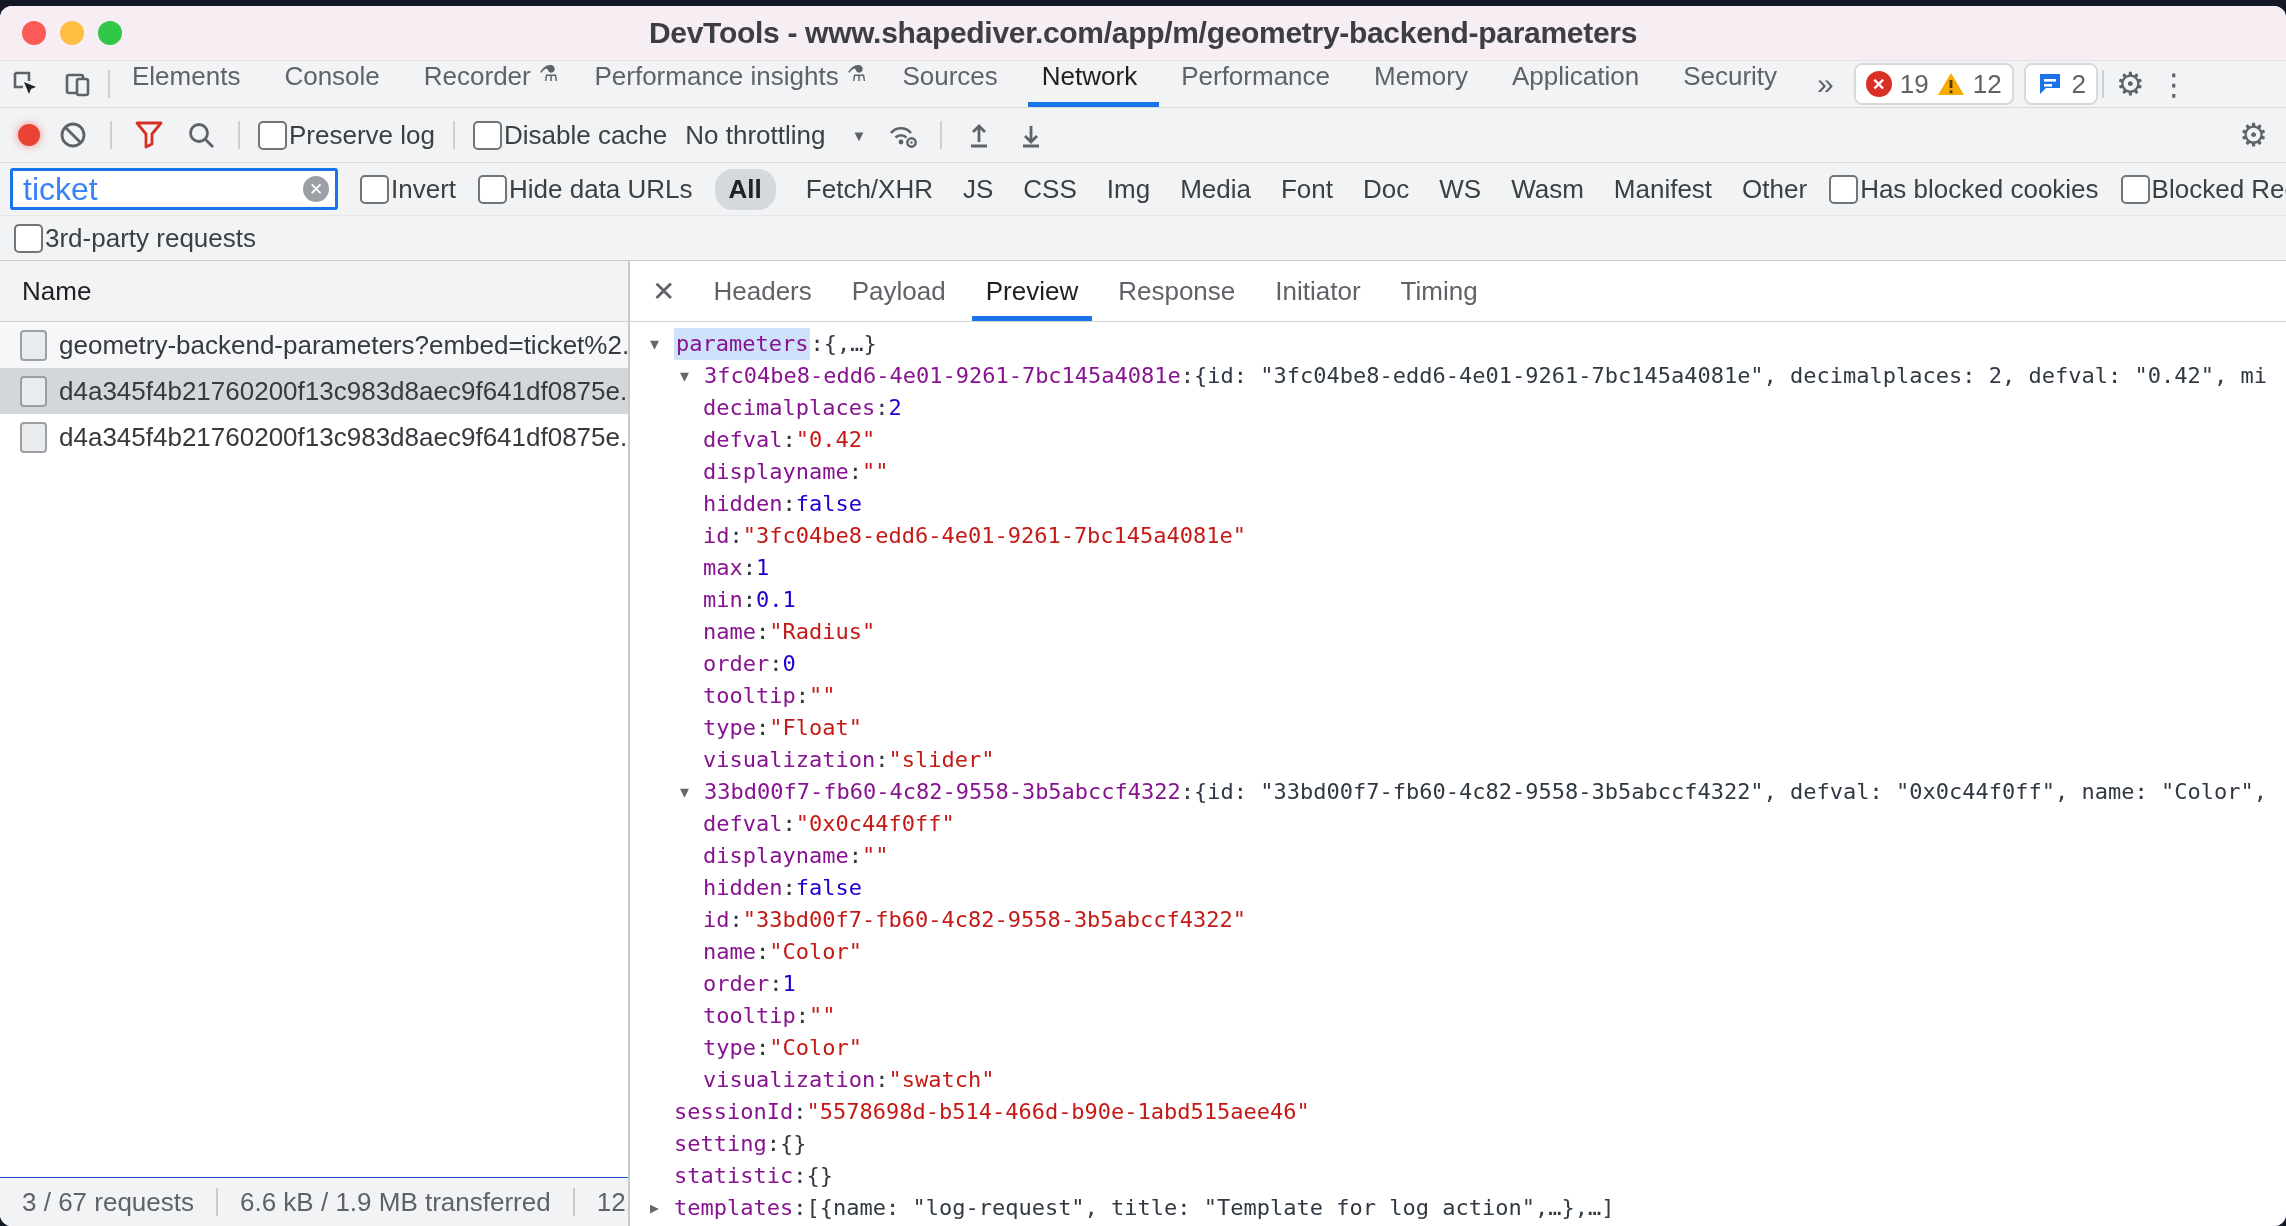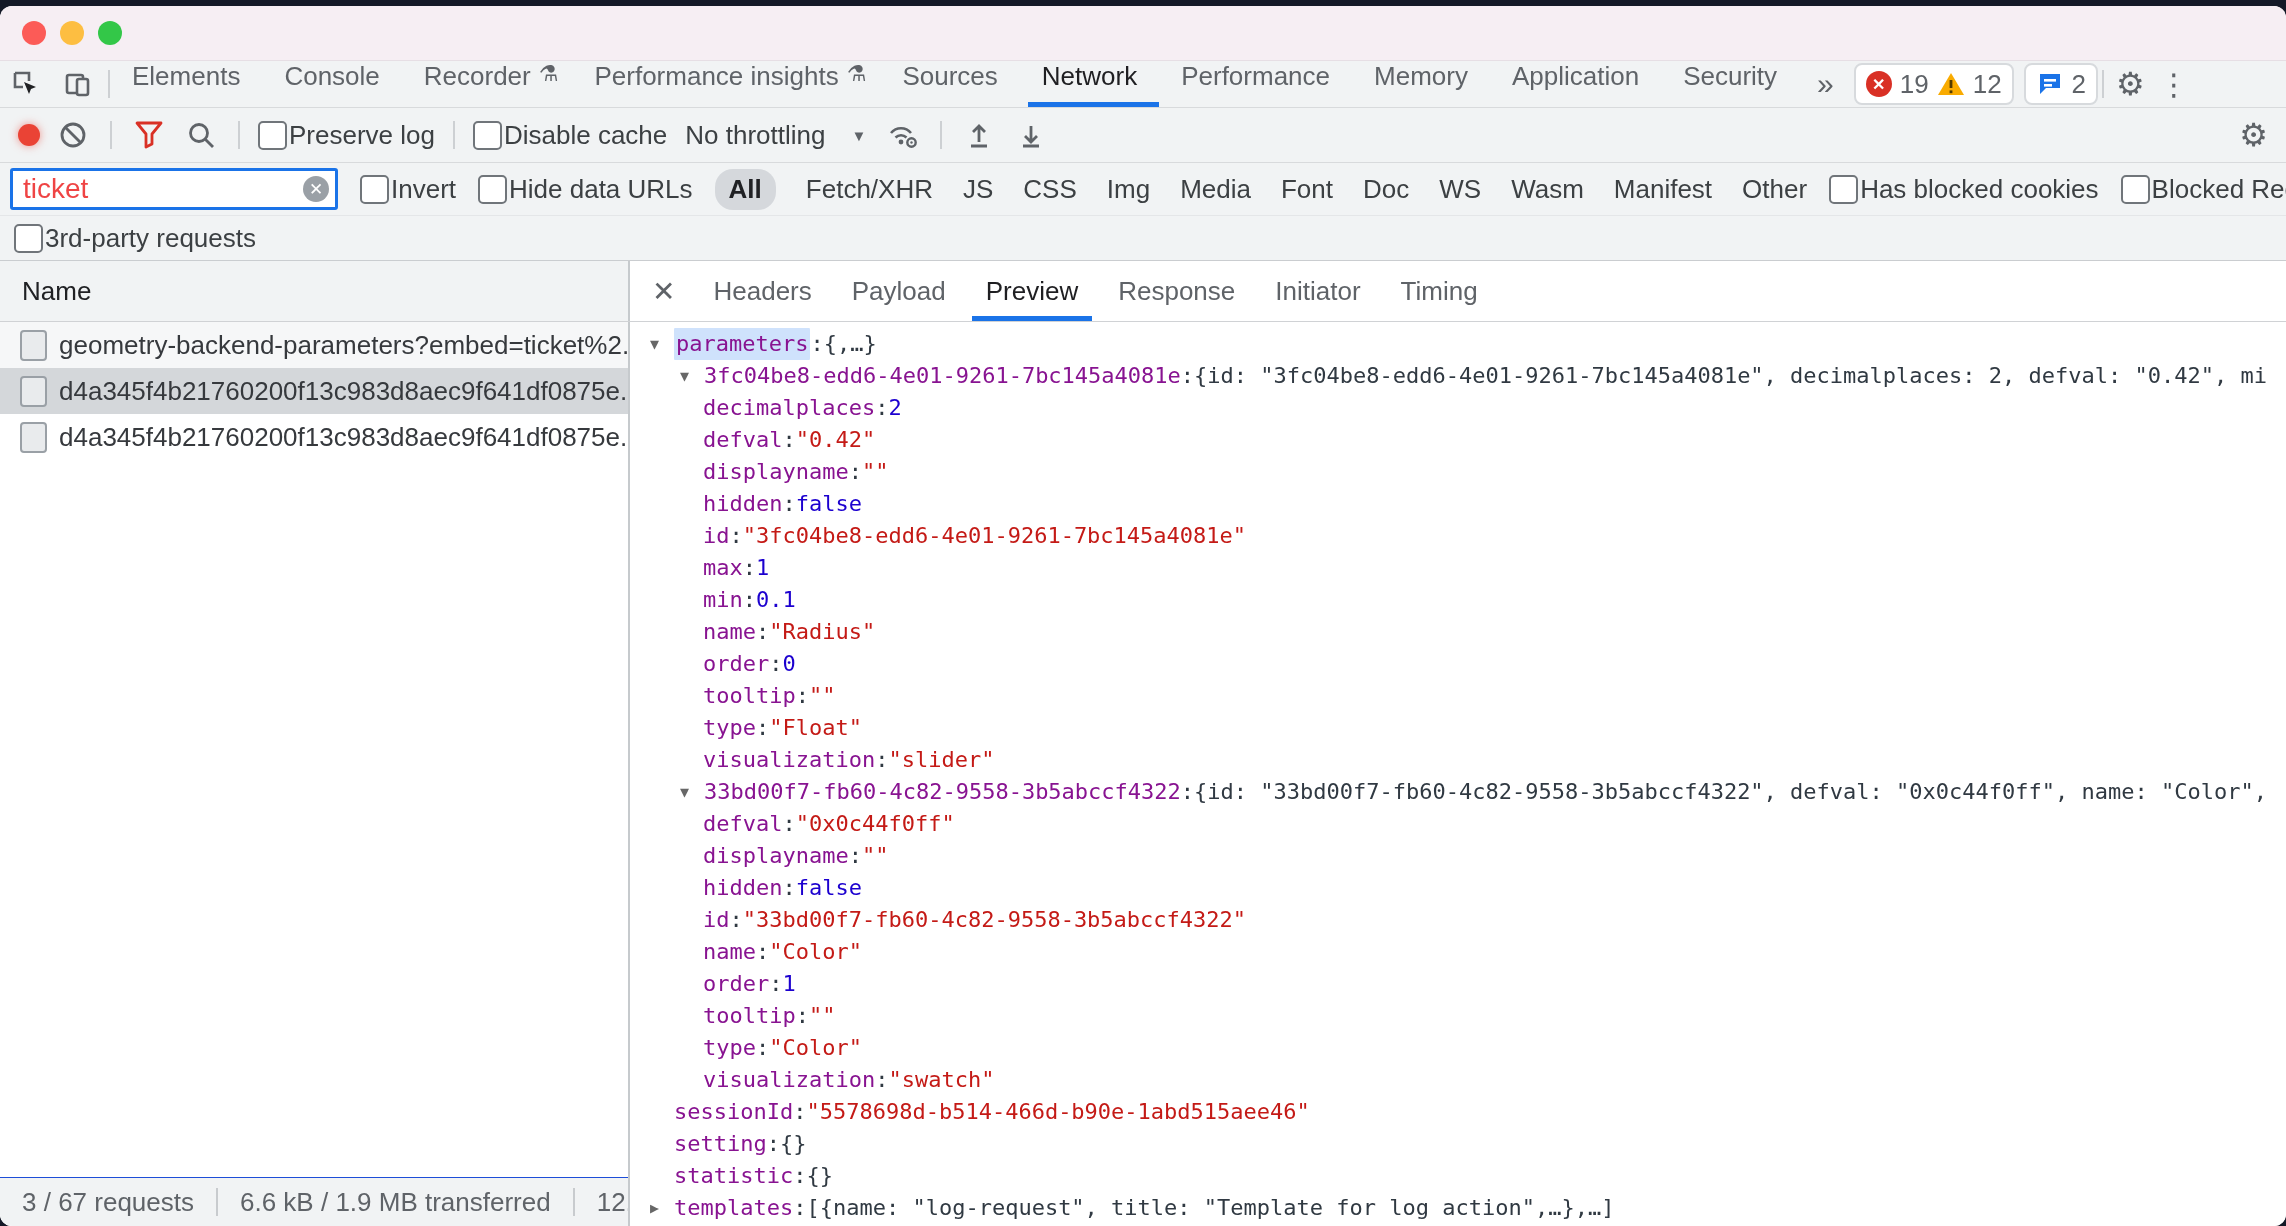--- a/index.html
+++ b/index.html
@@ -42,21 +42,21 @@
   .cbgroup{display:flex;align-items:center;gap:2px;font-size:26px;color:#3c4043;white-space:nowrap;}
   .cb{width:25px;height:25px;border:2px solid #70757a;border-radius:5px;background:#fff;flex:0 0 25px;}
   .select{display:flex;align-items:center;gap:26px;font-size:26px;color:#3c4043;padding:0 4px;}
   .dd{font-size:15px;color:#5f6368;}
   .spacer{flex:1;}
   
   .filterbar{height:52px;flex:0 0 52px;background:#f1f3f4;border-bottom:1px solid #e4e6e8;
              display:flex;align-items:center;gap:22px;padding:0 10px;}
   .filterbox{position:relative;width:322px;height:36px;border:3px solid #1a73e8;border-radius:3px;
              background:#fff;display:flex;align-items:center;flex:0 0 322px;}
-  .filterbox input{border:0;outline:0;width:270px;margin-left:8px;font-size:28px;color:#ef4444;
+  .filterbox input{border:0;outline:0;width:270px;margin-left:8px;font-size:32px;color:#3b82f6;
                    font-family:"Liberation Sans",sans-serif;background:transparent;}
   .clearbtn{position:absolute;right:6px;width:26px;height:26px;border-radius:50%;background:#9aa0a6;
             color:#fff;font-size:17px;display:flex;align-items:center;justify-content:center;}
   .chips{display:flex;align-items:center;gap:30px;}
   .chip{font-size:26px;color:#3c4043;white-space:nowrap;}
   .chip.sel{background:#d5d8dc;border-radius:18px;padding:5px 14px;color:#202124;font-weight:bold;}
   .thirdparty{height:44px;flex:0 0 44px;background:#f1f3f4;border-bottom:1px solid #cacdd0;
               display:flex;align-items:center;padding:0 14px;}
   
   .band{height:60px;flex:0 0 60px;display:flex;border-bottom:1px solid #d0d2d5;}
@@ -101,20 +101,21 @@
 
 <div class="stage">
   <div class="window">
 
     <div class="titlebar">
       <div class="traffic">
         <div class="tl" style="background:#fc5b57"></div>
         <div class="tl" style="background:#fdbe41"></div>
         <div class="tl" style="background:#33c748"></div>
       </div>
+      <div class="title">DevTools - www.shapediver.com/app/m/geometry-backend-parameters</div>
     </div>
 
     <div class="tabbar">
       <div class="icon-btn">
         <svg width="30" height="30" viewBox="0 0 30 30">
             <path d="M4 4 h14 v8" fill="none" stroke="#5f6368" stroke-width="2.6"></path>
             <path d="M4 4 v14 h8" fill="none" stroke="#5f6368" stroke-width="2.6"></path>
             <path d="M13 13 l12 5 -5 2 -2 5 z" fill="#202124"></path>
           </svg>
       </div>

